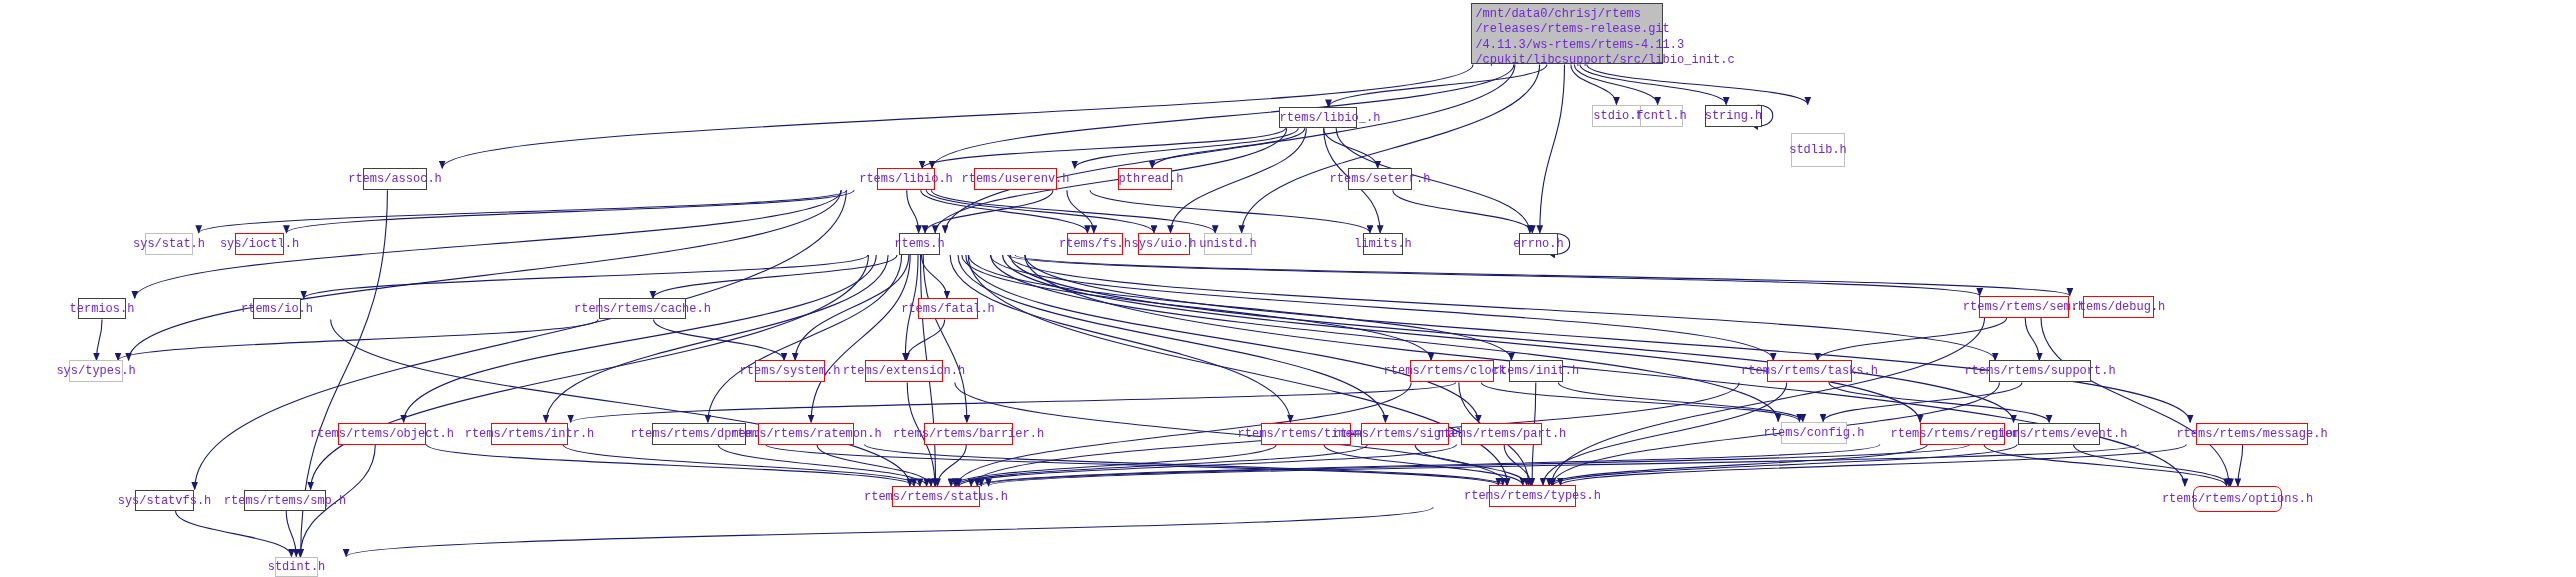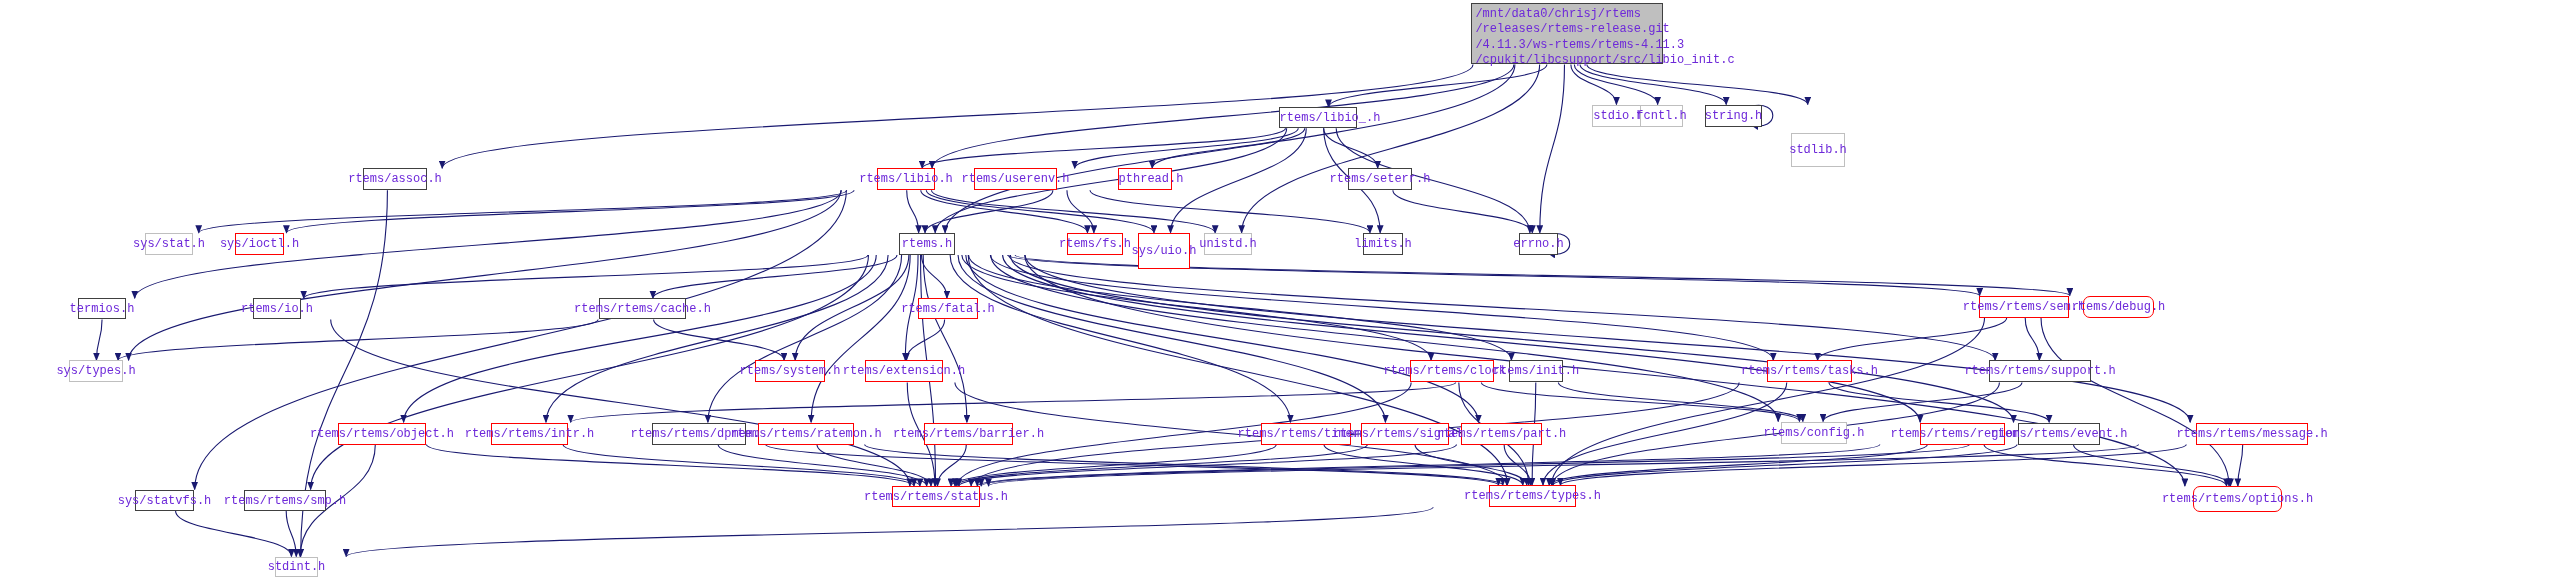--- a/index.html
+++ b/index.html
@@ -142,32 +142,32 @@
     <div class="node-box k-black" style="left: 1705px; top: 105px; width: 57px; height: 22px;">string.h</div>
     <div class="node-box k-gray" style="left: 1791px; top: 105px; width: 54px; height: 34px; margin-top: 28px;">stdlib.h</div>
     <div class="node-box k-black" style="left: 1279px; top: 107px; width: 78px; height: 21px; padding-left: 24px;">rtems/libio_.h</div>
     <div class="node-box k-black" style="left: 363px; top: 168px; width: 64px; height: 22px;">rtems/assoc.h</div>
     <div class="node-box k-red" style="left: 877px; top: 168px; width: 58px; height: 22px;">rtems/libio.h</div>
     <div class="node-box k-red" style="left: 974px; top: 168px; width: 83px; height: 22px;">rtems/userenv.h</div>
     <div class="node-box k-red" style="left: 1118px; top: 168px; width: 54px; height: 22px; padding-left: 12px;">pthread.h</div>
     <div class="node-box k-black" style="left: 1348px; top: 168px; width: 64px; height: 22px;">rtems/seterr.h</div>
     <div class="node-box k-gray" style="left: 145px; top: 233px; width: 48px; height: 22px;">sys/stat.h</div>
     <div class="node-box k-red" style="left: 235px; top: 233px; width: 49px; height: 22px;">sys/ioctl.h</div>
-    <div class="node-box k-black" style="left: 899px; top: 233px; width: 56px; height: 22px;">rtems.h</div>
+    <div class="node-box k-black" style="left: 899px; top: 233px; width: 41px; height: 22px;">rtems.h</div>
     <div class="node-box k-red" style="left: 1067px; top: 233px; width: 56px; height: 22px; text-align: center;">rtems/fs.h</div>
-    <div class="node-box k-red" style="left: 1138px; top: 233px; width: 52px; height: 36px;">sys/uio.h</div>
+    <div class="node-box k-red" style="left: 1138px; top: 233px; width: 52px; height: 22px;">sys/uio.h</div>
     <div class="node-box k-gray" style="left: 1204px; top: 233px; width: 48px; height: 22px;">unistd.h</div>
     <div class="node-box k-black" style="left: 1363px; top: 233px; width: 40px; height: 22px;">limits.h</div>
     <div class="node-box k-black" style="left: 1519px; top: 233px; width: 39px; height: 22px;">errno.h</div>
     <div class="node-box k-black" style="left: 78px; top: 298px; width: 48px; height: 21px;">termios.h</div>
     <div class="node-box k-black" style="left: 253px; top: 298px; width: 48px; height: 21px;">rtems/io.h</div>
     <div class="node-box k-black" style="left: 599px; top: 298px; width: 87px; height: 21px;">rtems/rtems/cache.h</div>
     <div class="node-box k-red" style="left: 918px; top: 298px; width: 60px; height: 21px;">rtems/fatal.h</div>
     <div class="node-box k-red" style="left: 1979px; top: 296px; width: 90px; height: 22px;">rtems/rtems/sem.h</div>
-    <div class="node-box k-red" style="left: 2083px; top: 296px; width: 71px; height: 22px; border-radius: 7px;">rtems/debug.h</div>
+    <div class="node-box k-red" style="left: 2083px; top: 296px; width: 71px; height: 22px;">rtems/debug.h</div>
     <div class="node-box k-gray" style="left: 69px; top: 360px; width: 54px; height: 22px;">sys/types.h</div>
     <div class="node-box k-red" style="left: 755px; top: 360px; width: 70px; height: 22px;">rtems/system.h</div>
     <div class="node-box k-red" style="left: 865px; top: 360px; width: 78px; height: 22px;">rtems/extension.h</div>
     <div class="node-box k-red" style="left: 1410px; top: 360px; width: 84px; height: 22px;">rtems/rtems/clock.h</div>
     <div class="node-box k-black" style="left: 1509px; top: 360px; width: 54px; height: 22px;">rtems/init.h</div>
     <div class="node-box k-red" style="left: 1767px; top: 360px; width: 85px; height: 22px;">rtems/rtems/tasks.h</div>
     <div class="node-box k-black" style="left: 1989px; top: 360px; width: 102px; height: 22px;">rtems/rtems/support.h</div>
     <div class="node-box k-gray" style="left: 1781px; top: 422px; width: 66px; height: 22px;">rtems/config.h</div>
     <div class="node-box k-red" style="left: 338px; top: 423px; width: 88px; height: 22px;">rtems/rtems/object.h</div>
     <div class="node-box k-red" style="left: 491px; top: 423px; width: 77px; height: 22px;">rtems/rtems/intr.h</div>

